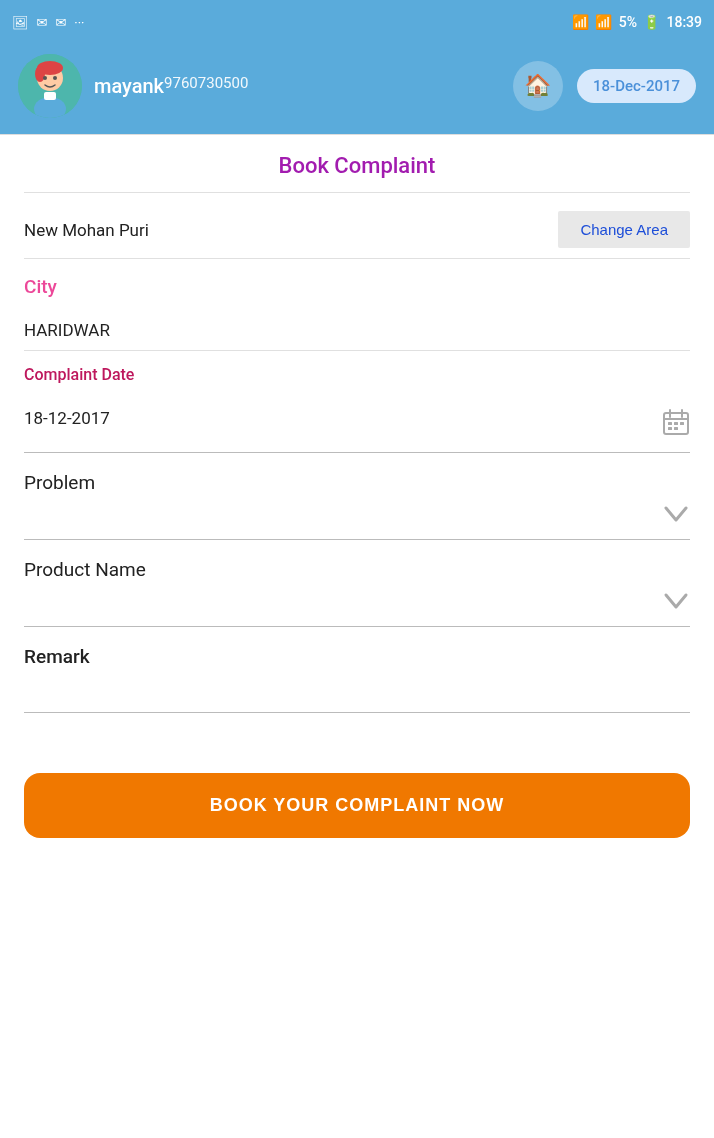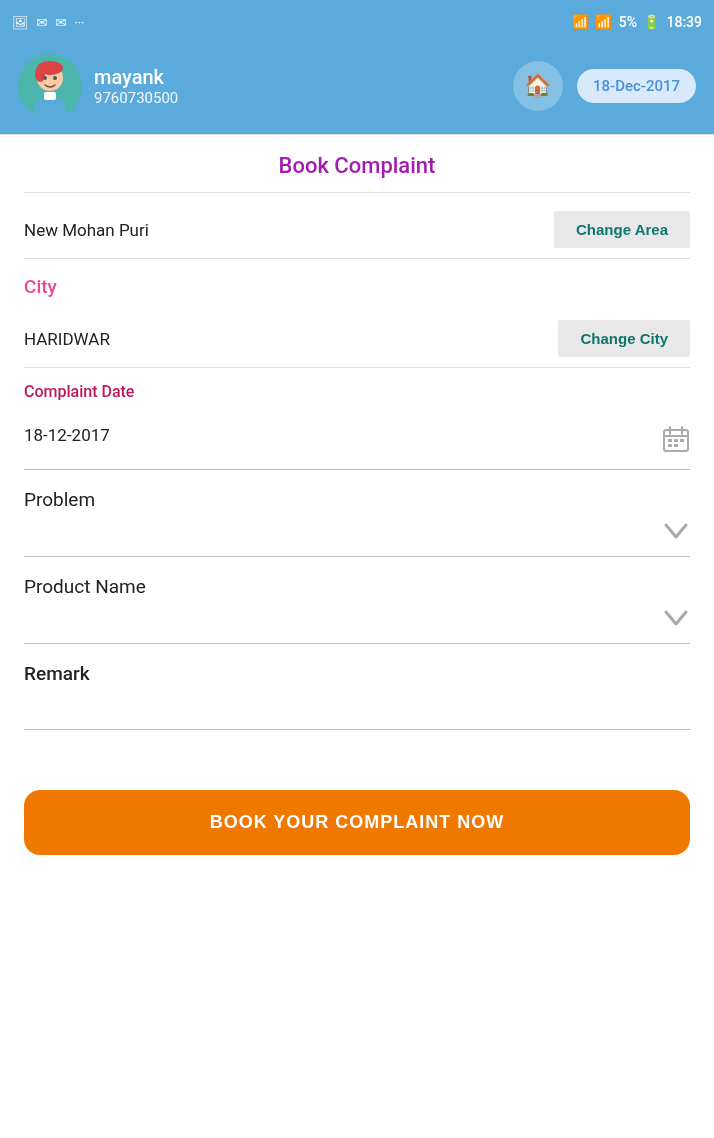--- a/index.html
+++ b/index.html
@@ -60,21 +60,20 @@
       display: flex;
       align-items: center;
       justify-content: center;
     }
     .avatar-svg {
       width: 64px;
       height: 64px;
     }
     .user-details {
       display: flex;
-      flex-direction: column;
     }
     .user-name {
       color: white;
       font-size: 20px;
       font-weight: 500;
     }
     .user-phone {
       color: white;
       font-size: 15px;
       opacity: 0.92;
@@ -133,23 +132,23 @@
       font-size: 17px;
       color: #222;
       font-weight: 400;
     }
     .change-btn {
       background: #e8e8e8;
       border: none;
       border-radius: 2px;
       padding: 10px 22px;
       font-size: 15px;
-      color: #0f766e;
+      color: #1d4ed8;
       cursor: pointer;
-      font-weight: 700;
+      font-weight: 400;
     }
 
     .section-label {
       font-size: 19px;
       font-weight: 500;
       color: #ec4899;
       padding: 16px 0 4px 0;
     }
 
     
@@ -297,21 +296,20 @@
     <span class="section-value">New Mohan Puri</span>
     <button class="change-btn">Change Area</button>
   </div>
 
   
   <div class="section-label">City</div>
 
   
   <div class="section-row">
     <span class="section-value">HARIDWAR</span>
-    <button class="change-btn">Change City</button>
   </div>
 
   
   <div class="date-section">
     <div class="date-label">Complaint Date</div>
     <div class="date-row">
       <span class="date-value">18-12-2017</span>
       <span class="calendar-icon">
         <svg width="28" height="28" viewBox="0 0 28 28" fill="none">
           <rect x="2" y="5" width="24" height="21" rx="2" stroke="#aaa" stroke-width="2" fill="white"></rect>

